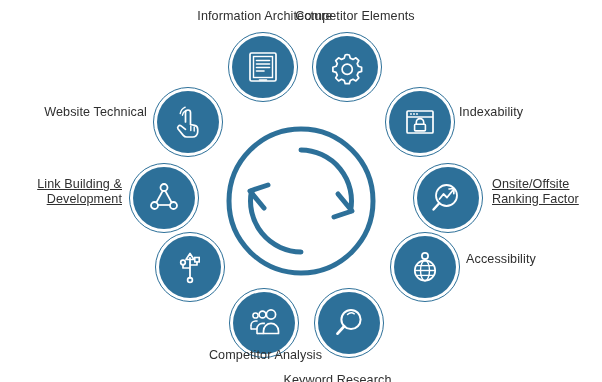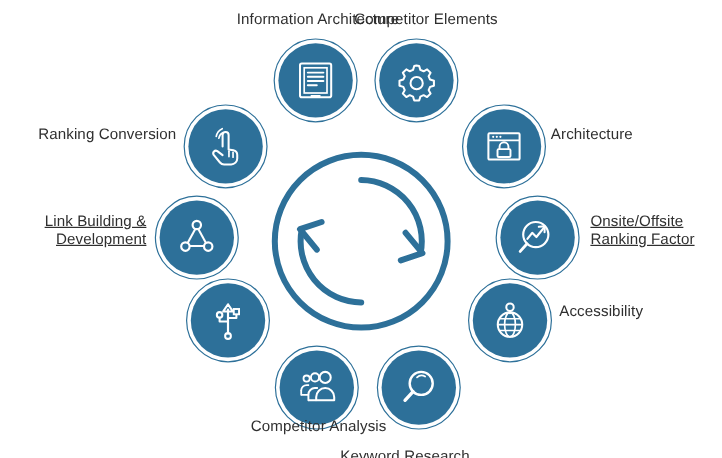--- a/index.html
+++ b/index.html
@@ -112,21 +112,21 @@
     <svg class="glyph" viewBox="0 0 40 40">
       <rect x="7" y="9" width="26" height="22" rx="1" fill="none" stroke="#ffffff" stroke-width="1.7"></rect>
       <line x1="7" y1="15" x2="33" y2="15" stroke="#ffffff" stroke-width="1.5"></line>
       <circle cx="11" cy="12" r="0.9" fill="#ffffff"></circle>
       <circle cx="14" cy="12" r="0.9" fill="#ffffff"></circle>
       <circle cx="17" cy="12" r="0.9" fill="#ffffff"></circle>
       <path d="M16.3 22.5 v-2.2 a3.7 3.7 0 0 1 7.4 0 v2.2" fill="none" stroke="#ffffff" stroke-width="1.6"></path>
       <rect x="14.6" y="22.3" width="10.8" height="6.6" rx="1" fill="none" stroke="#ffffff" stroke-width="1.6"></rect>
     </svg>
   </div>
-  <div class="label left" style="left:459px; top:105px; width:138px; text-align:left;">Architecture</div>
+  <div class="label left" style="left:459px; top:105px; width:138px; text-align:left;">Indexability</div>
 
   <div class="node" style="left:417px; top:167px;">
     <svg class="glyph" viewBox="0 0 40 40">
       <circle cx="18.5" cy="17.5" r="10.5" fill="none" stroke="#ffffff" stroke-width="1.8"></circle>
       <line x1="11.2" y1="25.2" x2="5.5" y2="31.5" stroke="#ffffff" stroke-width="2.4" stroke-linecap="round"></line>
       <polyline points="11.5,21 15.5,16 19,19.5 25.5,11.5" fill="none" stroke="#ffffff" stroke-width="1.8" stroke-linecap="round" stroke-linejoin="round"></polyline>
       <polyline points="21,11 26,10.5 25.8,15.6" fill="none" stroke="#ffffff" stroke-width="1.7" stroke-linecap="round" stroke-linejoin="round"></polyline>
     </svg>
   </div>
   <div class="label left" style="left:492px; top:177px; width:110px; text-align:left;text-decoration:underline;">Onsite/Offsite
@@ -199,15 +199,15 @@
     <svg class="glyph" viewBox="0 0 40 40">
       <path d="M17.5 20 V10.5 a2.5 2.5 0 0 1 5 0 V22.5
                l4 0.8 a4 4 0 0 1 3.2 3.9 V30 a5 5 0 0 1 -5 5 h-6
                a4.5 4.5 0 0 1 -3.4 -1.6 l-5.2 -6.4 a2.2 2.2 0 0 1 3 -3.1 l4.4 3.4" fill="none" stroke="#ffffff" stroke-width="1.7" stroke-linejoin="round" stroke-linecap="round"></path>
       <path d="M14.4 13.2 a6 6 0 0 1 3.3 -4.6" fill="none" stroke="#ffffff" stroke-width="1.4" stroke-linecap="round"></path>
       <path d="M12.2 11.6 a9 9 0 0 1 5 -6.4" fill="none" stroke="#ffffff" stroke-width="1.4" stroke-linecap="round"></path>
       <line x1="22.8" y1="24" x2="22.8" y2="28.5" stroke="#ffffff" stroke-width="1.4" stroke-linecap="round"></line>
       <line x1="26.2" y1="25" x2="26.2" y2="29" stroke="#ffffff" stroke-width="1.4" stroke-linecap="round"></line>
     </svg>
   </div>
-  <div class="label right" style="left:2px; top:105px; width:145px; text-align:right;">Ranking Conversion</div>
+  <div class="label right" style="left:2px; top:105px; width:145px; text-align:right;">Website Technical</div>
 
 </div>
 
 </body></html>

